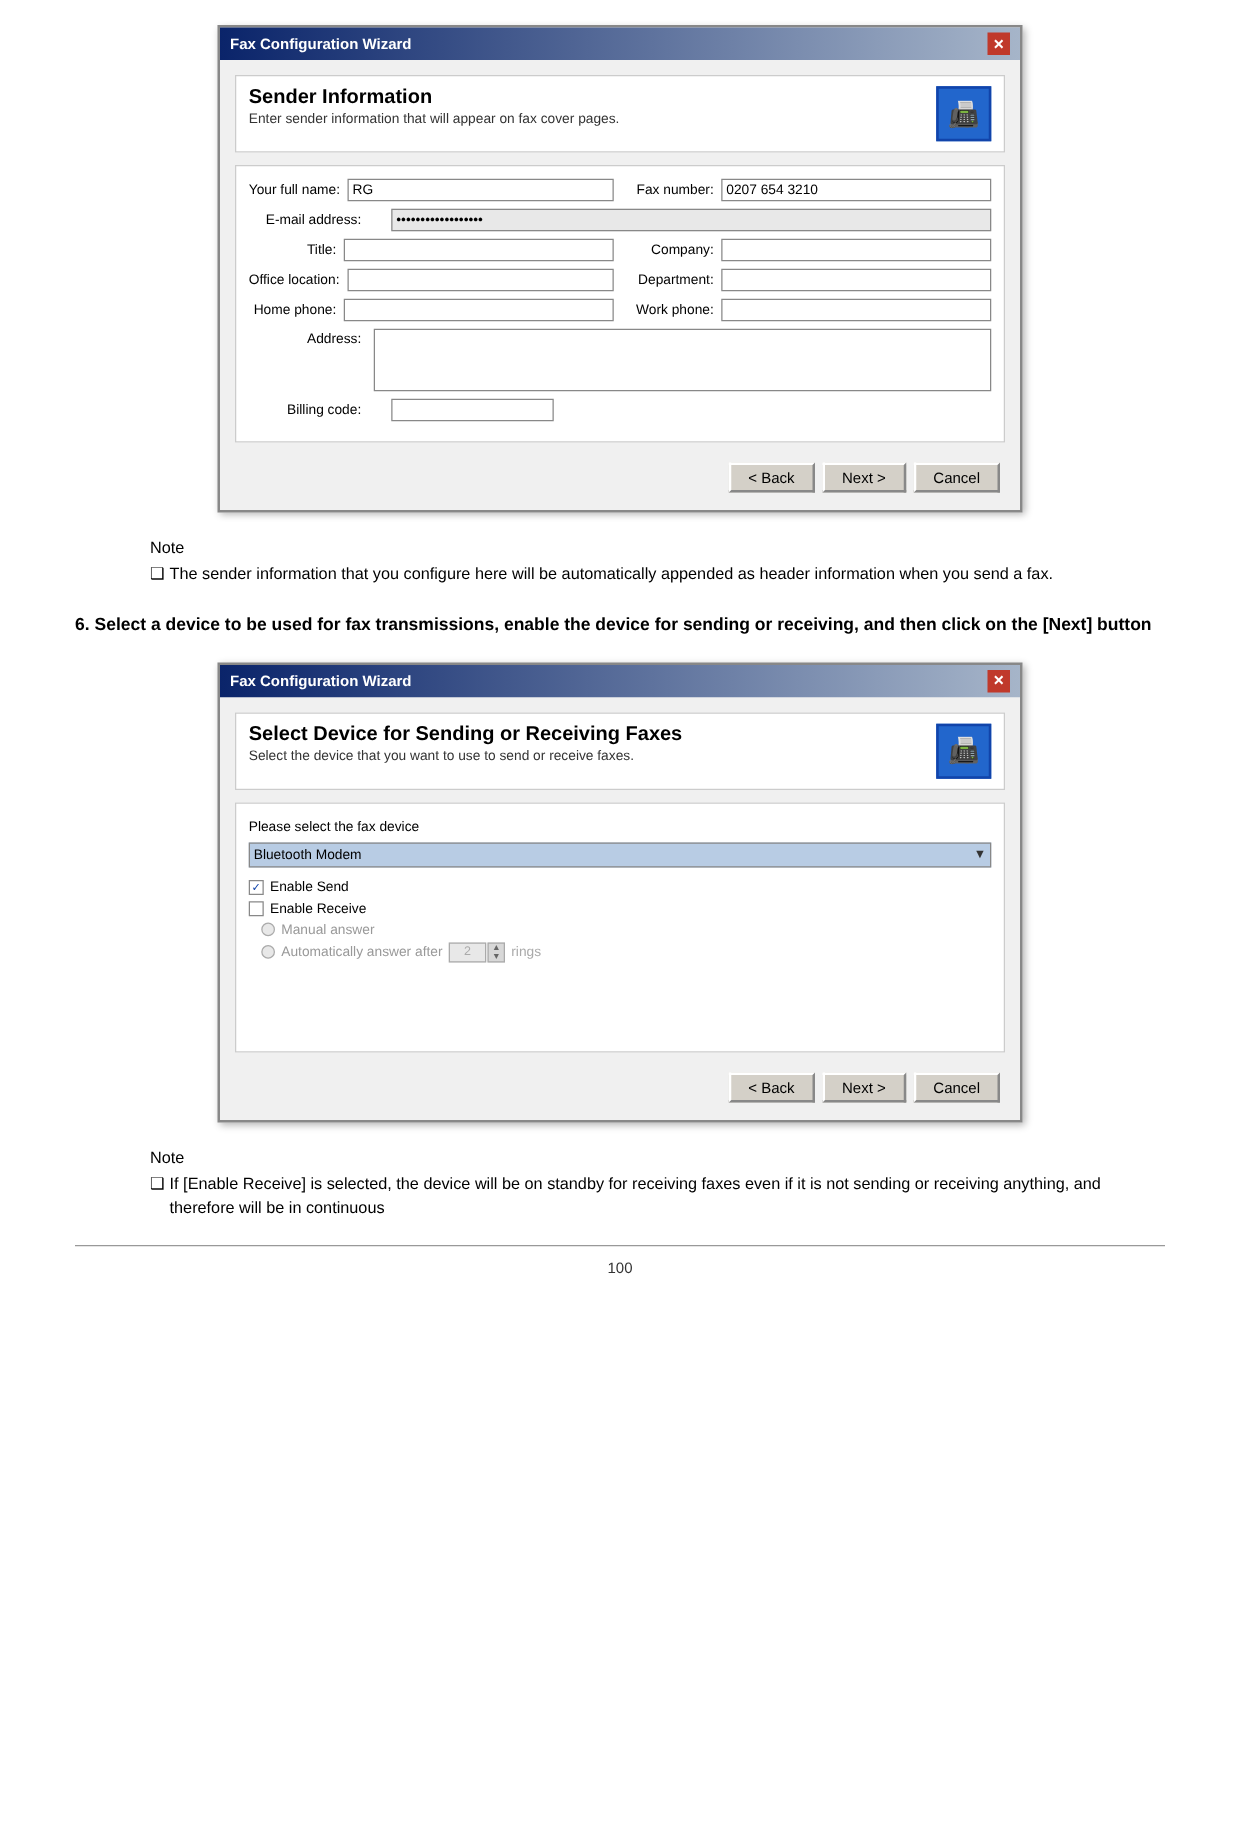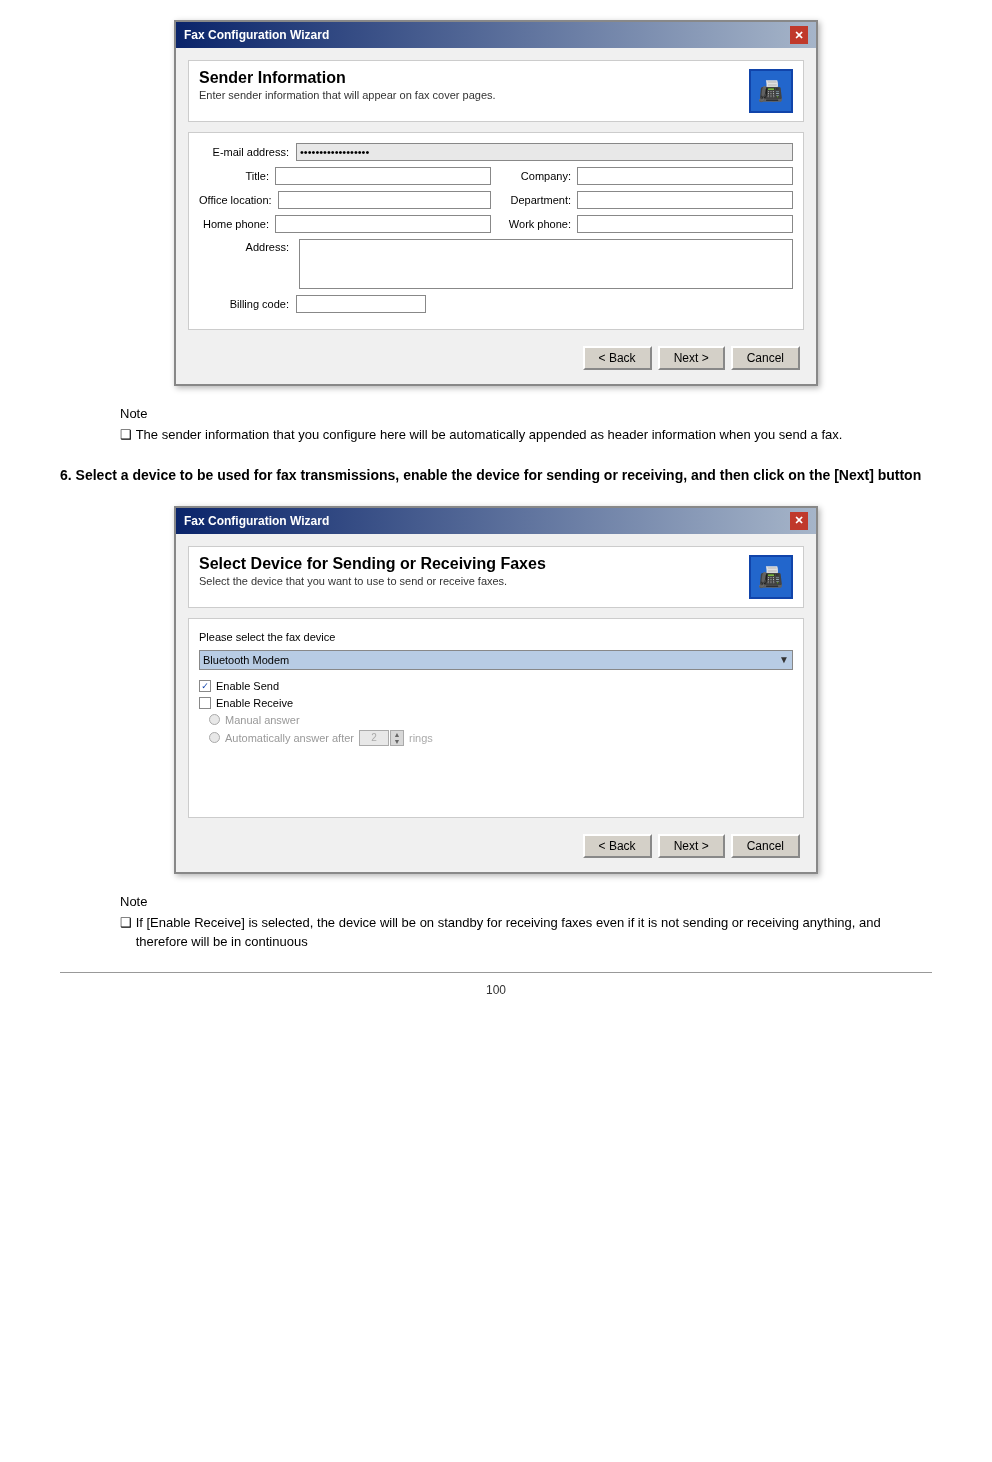--- a/index.html
+++ b/index.html
@@ -82,21 +82,21 @@
     .form-grid {
       background: #fff;
       border: 1px solid #ccc;
       padding: 10px;
       margin-bottom: 10px;
     }
     .form-row {
       display: flex;
       align-items: center;
       margin-bottom: 6px;
-      gap: 7px;
+      gap: 24px;
     }
     .form-label {
       font-size: 11px;
       min-width: 90px;
       text-align: right;
       flex-shrink: 0;
     }
     .form-input {
       border: 1px solid #888;
       background: #fff;
@@ -308,20 +308,30 @@
     <div class="dialog-header-section">
       <div class="dialog-header-text">
         <h3>Sender Information</h3>
         <p>Enter sender information that will appear on fax cover pages.</p>
       </div>
       <div class="fax-icon">📠</div>
     </div>
 
     <div class="form-grid">
 
+      <div class="form-row-double">
+        <div class="form-half">
+          <label class="form-label">Your full name:</label>
+          <input class="form-input" type="text" value="RG" style="">
+        </div>
+        <div class="form-half">
+          <label class="form-label">Fax number:</label>
+          <input class="form-input" type="text" value="0207 654 3210" style="">
+        </div>
+      </div>
 
       <div class="form-row">
         <label class="form-label">E-mail address:</label>
         <input class="form-input form-input-wide form-input-filled" type="text" value="••••••••••••••••••" style="">
       </div>
 
       <div class="form-row-double">
         <div class="form-half">
           <label class="form-label">Title:</label>
           <input class="form-input" type="text" style="">

